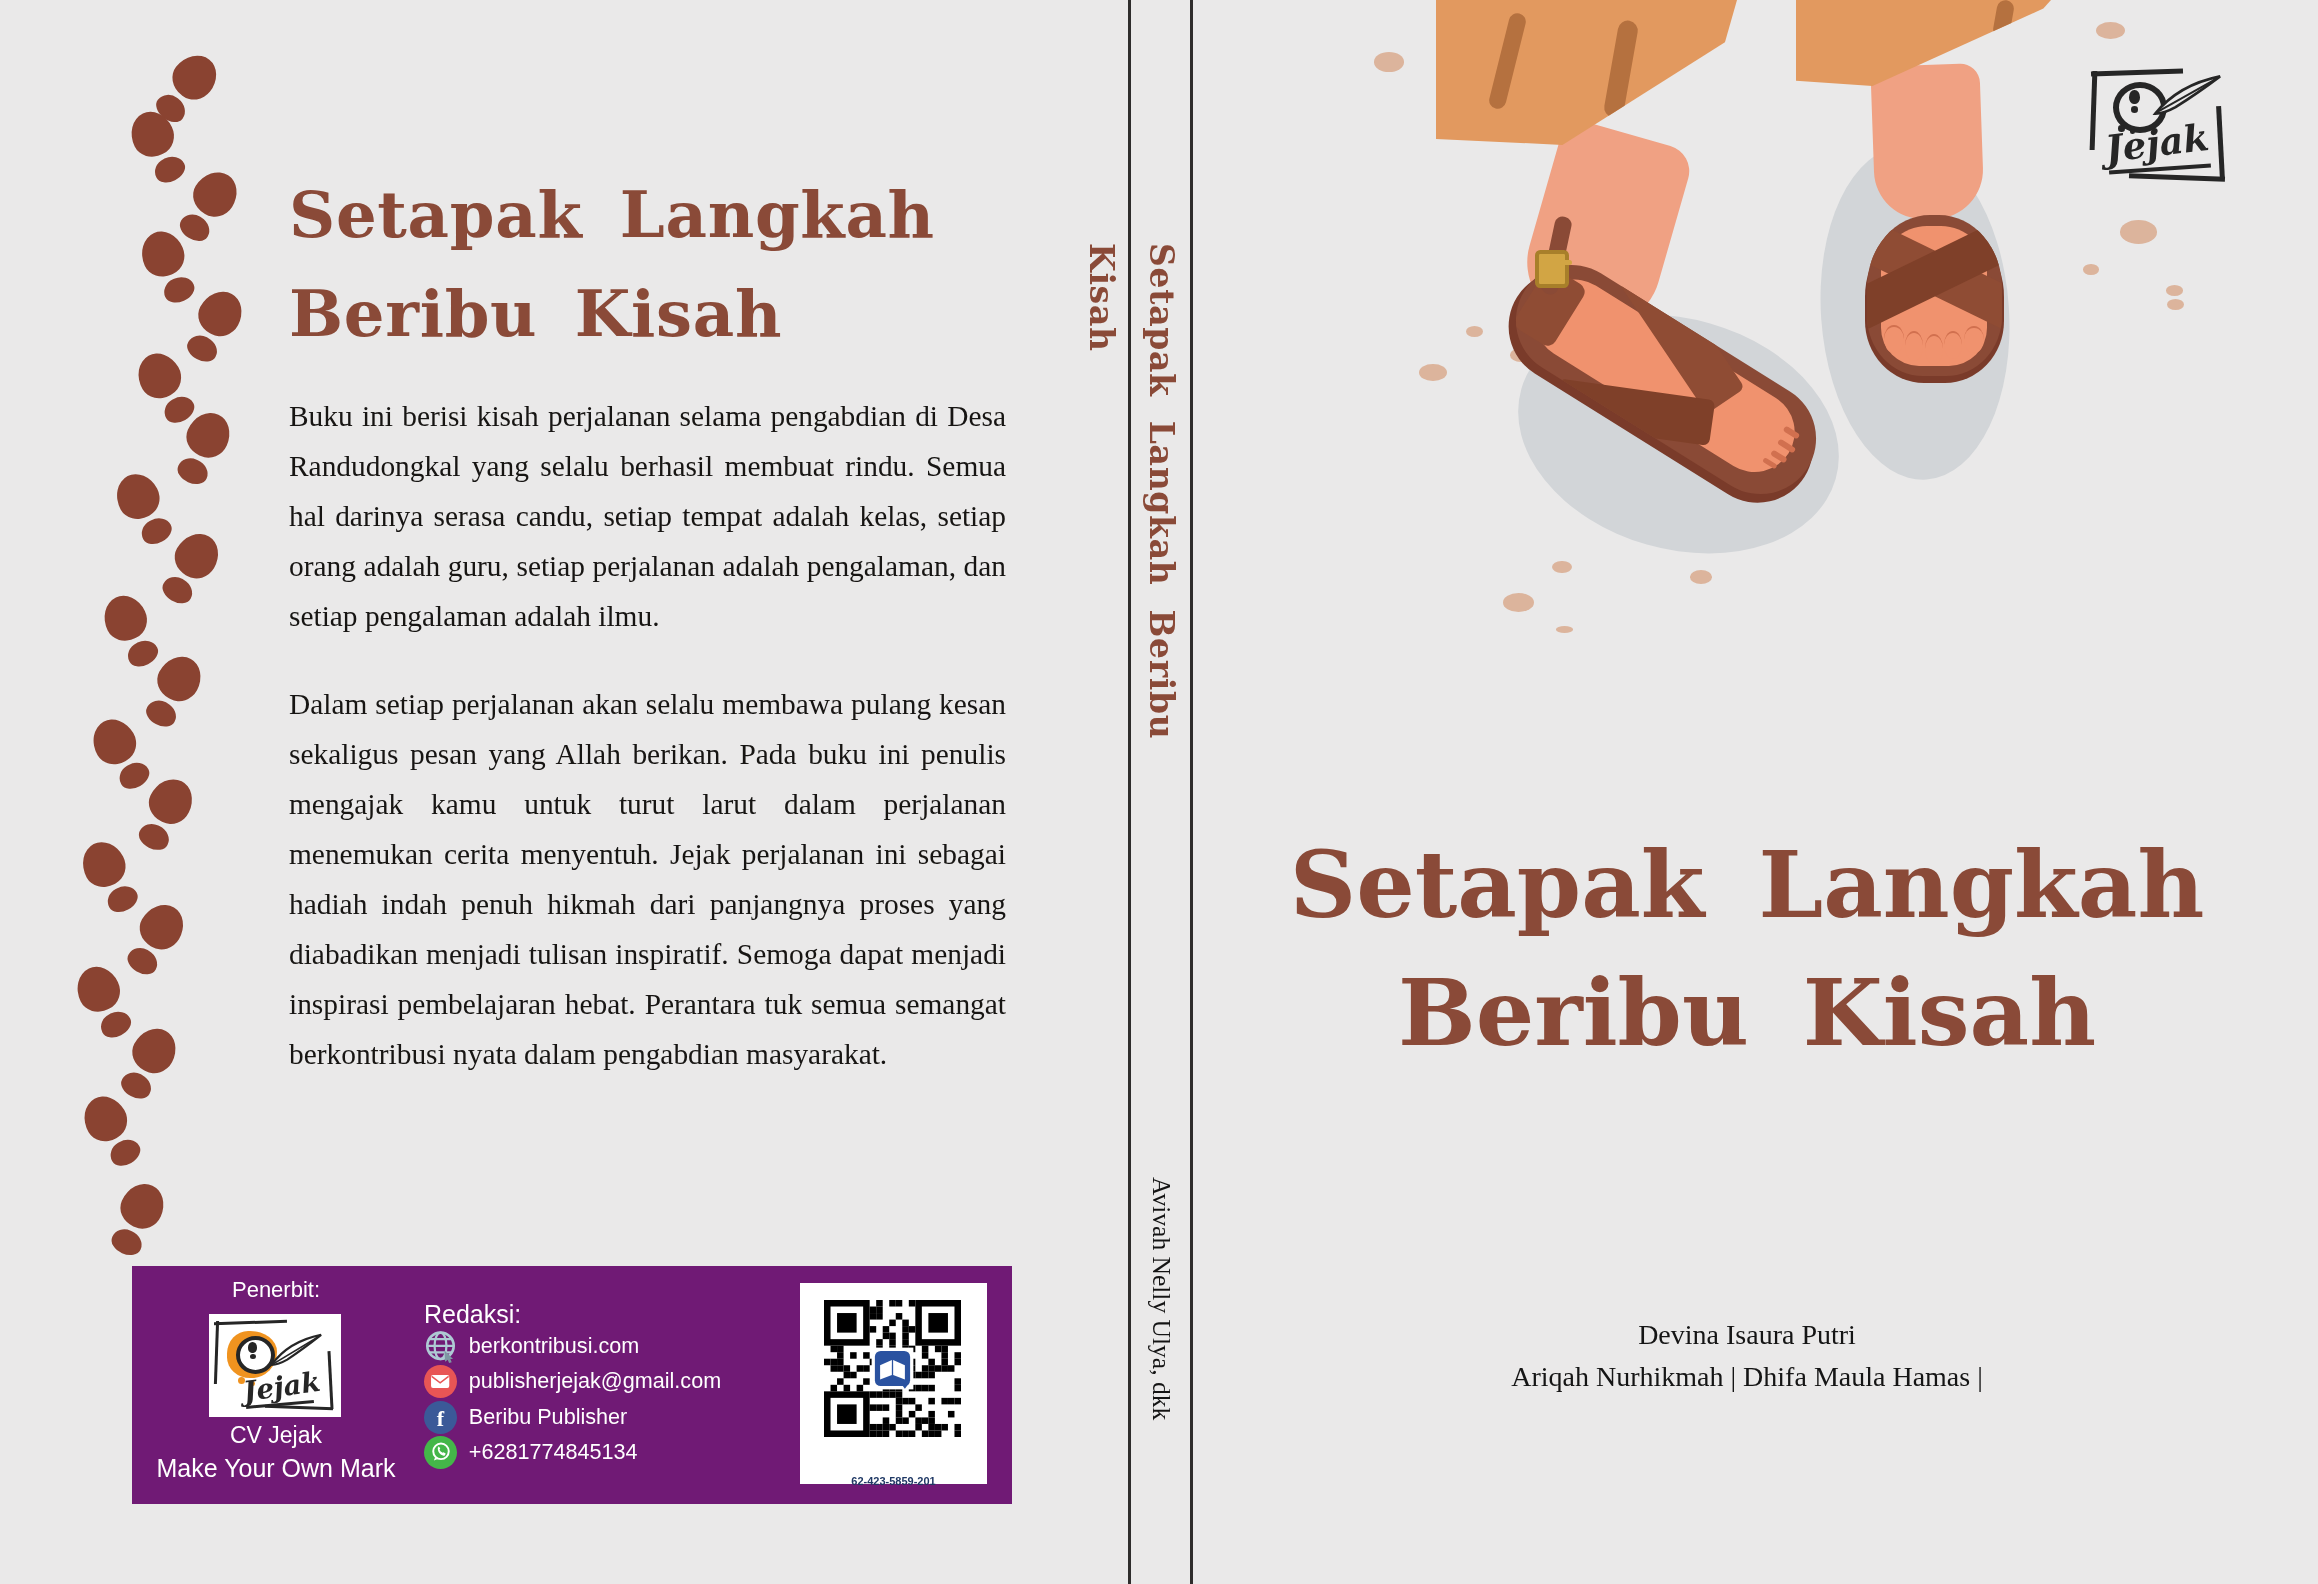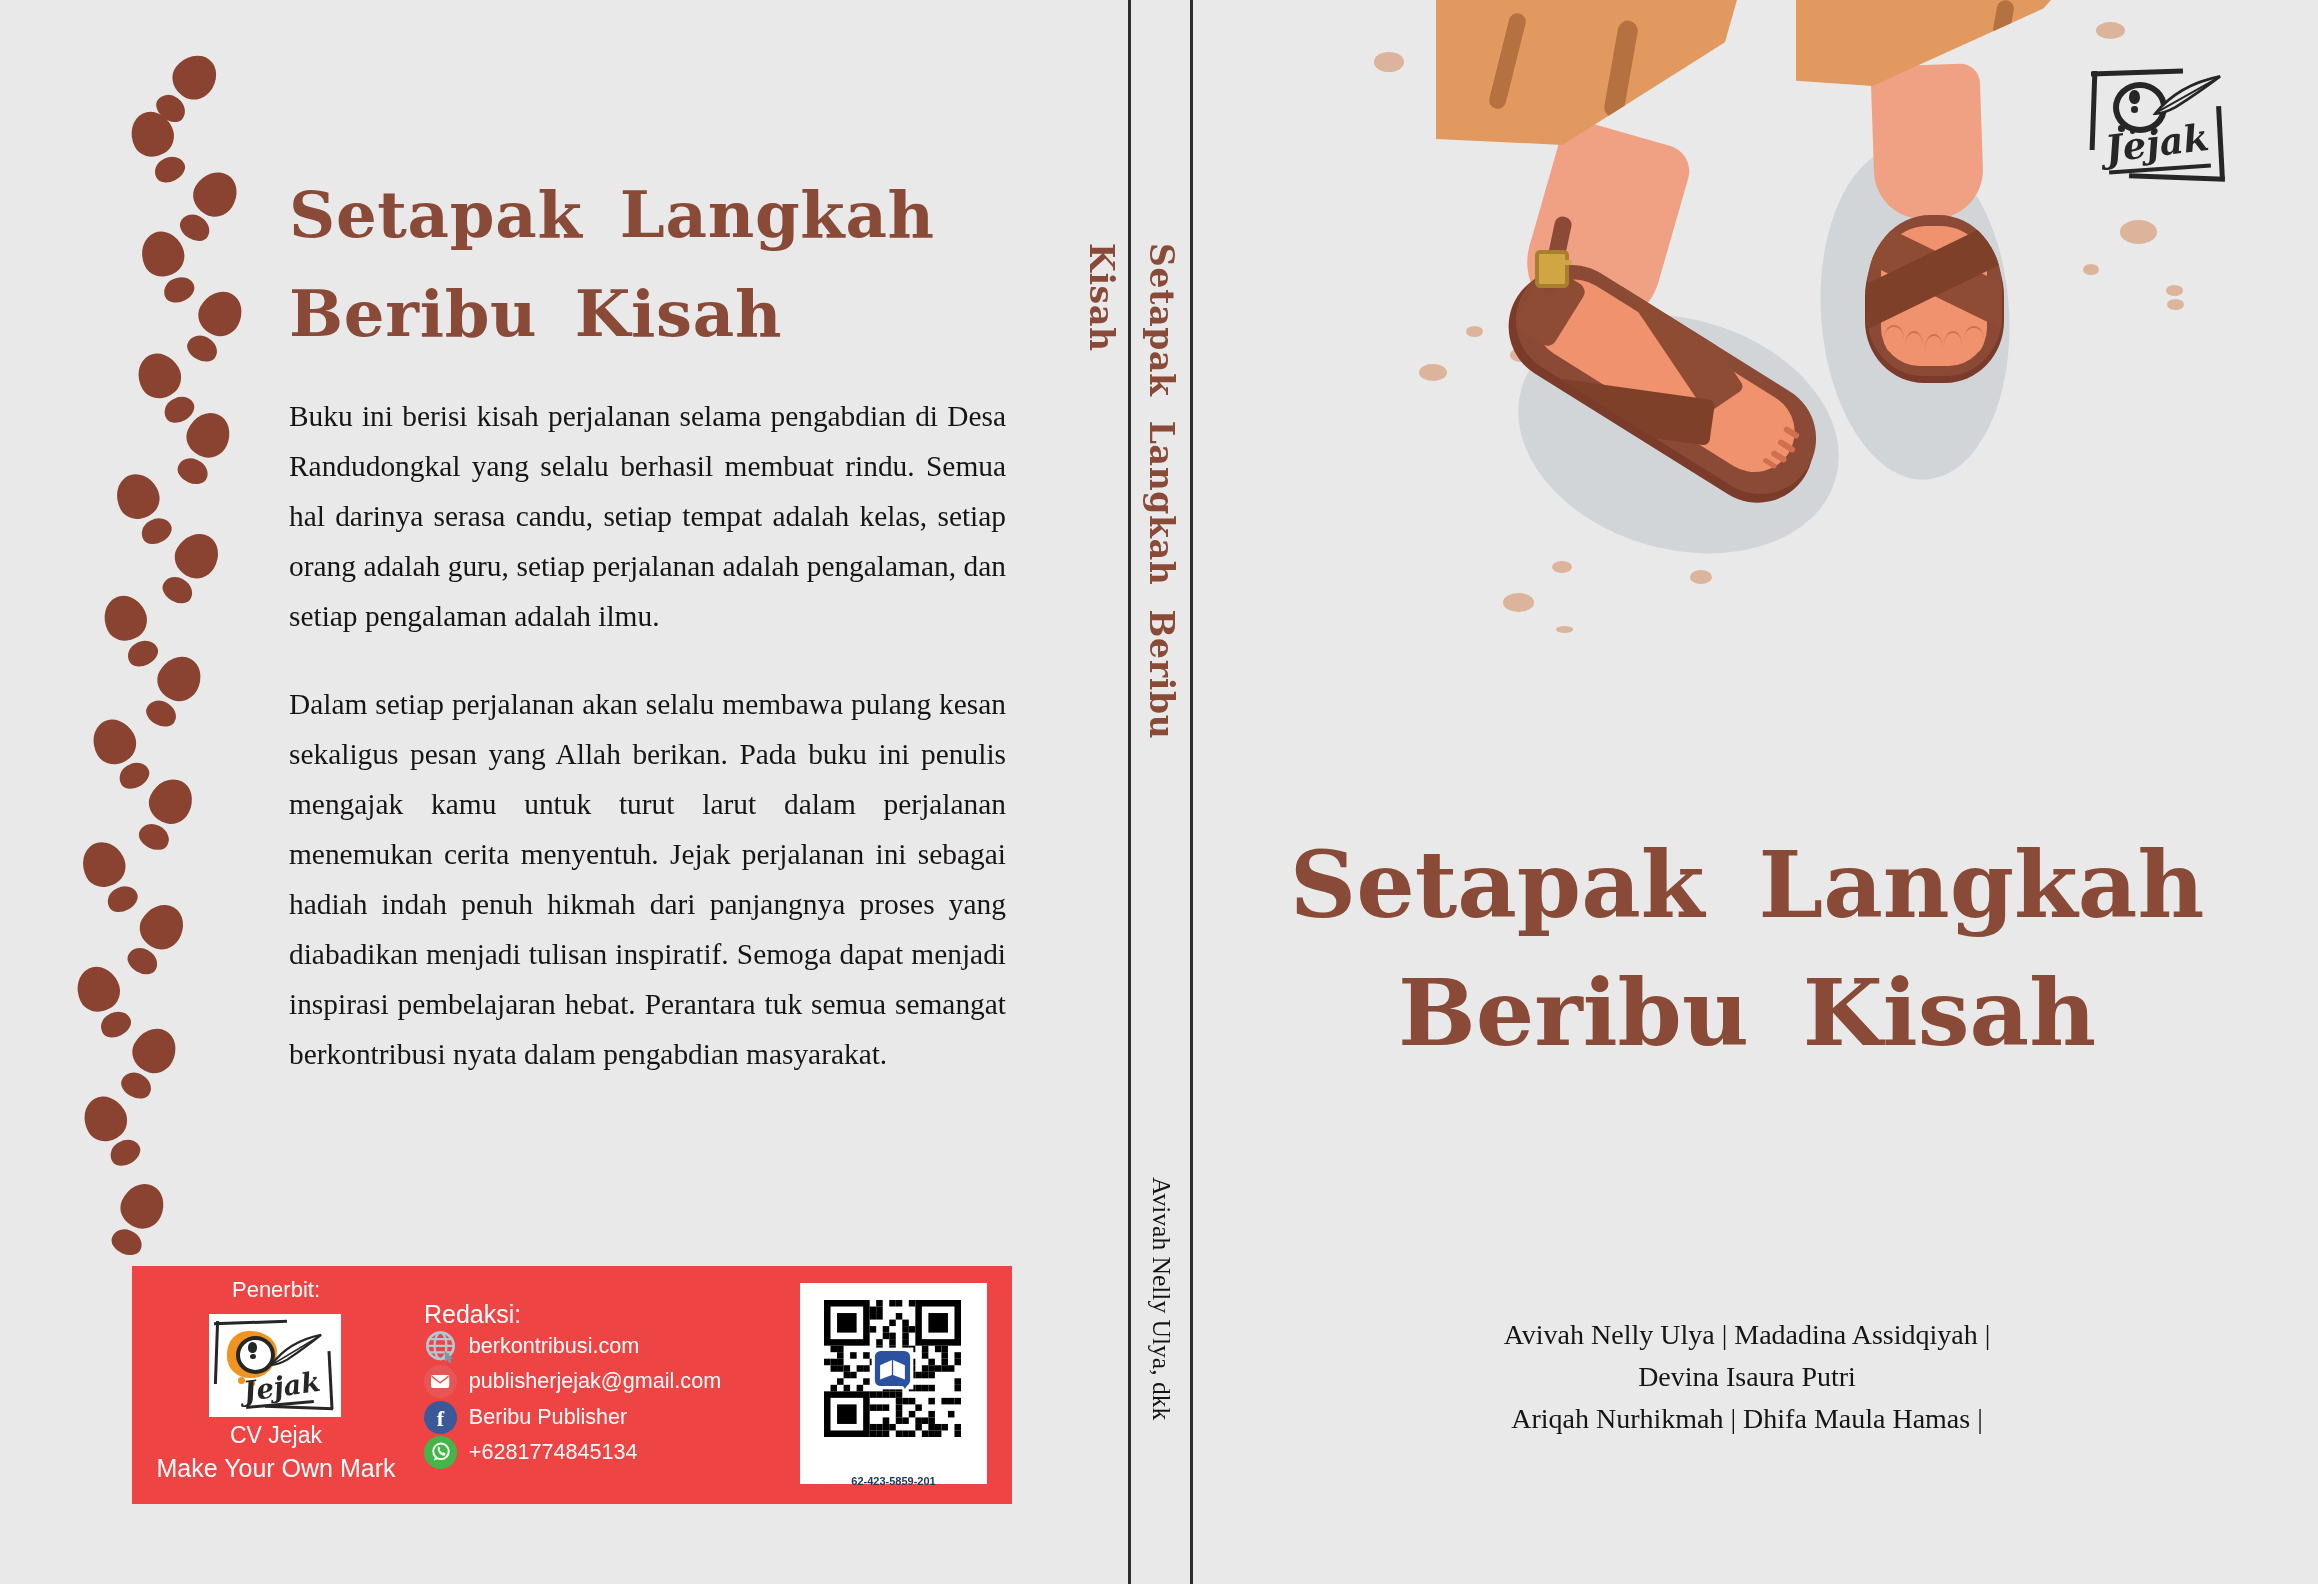--- a/index.html
+++ b/index.html
@@ -12,21 +12,21 @@
   .fp-toe{width:42px;height:45px;background:#8a4331;border-radius:52% 48% 46% 50% / 58% 55% 45% 42%;}
   .fp-heel{width:31px;height:23.6px;margin:5.2px auto 0;background:#8a4331;border-radius:46% 50% 50% 50% / 55% 55% 45% 45%;}
 
   .back-title{position:absolute;left:289px;top:165px;color:#8a4a38;
       font-family:"DejaVu Serif", serif;font-weight:bold;font-size:64px;line-height:99px;
       letter-spacing:0.7px;word-spacing:14.4px;}
   .body-copy{position:absolute;left:289px;top:391px;width:717px;text-align:justify;
       font-family:"Liberation Serif", serif;font-size:29.4px;line-height:50px;color:#171513;}
   .body-copy p{margin:0 0 38px 0;}
 
-  .pub-bar{position:absolute;left:132px;top:1266px;width:880px;height:238px;background:#ef4444;color:#fff;}
+  .pub-bar{position:absolute;left:132px;top:1266px;width:880px;height:238px;background:#701a75;color:#fff;}
   .penerbit{position:absolute;left:72px;top:10.5px;width:144px;text-align:center;font-size:22px;}
   .logo-box{position:absolute;left:77px;top:48px;width:132px;height:103px;background:#fff;}
   .cvjejak{position:absolute;left:72px;top:156px;width:144px;text-align:center;font-size:23px;}
   .tagline{position:absolute;left:6.5px;top:188px;width:275px;text-align:center;font-size:25px;}
   .redaksi{position:absolute;left:292px;top:34px;font-size:25px;}
   .crow{position:absolute;left:292px;display:flex;align-items:center;gap:11.8px;height:34px;}
   .cicon{width:33px;height:33px;border-radius:50%;display:flex;align-items:center;justify-content:center;flex:0 0 33px;}
   .ctext{font-size:21.6px;white-space:nowrap;}
   .qr-box{position:absolute;left:668px;top:17px;width:187px;height:201px;background:#fff;}
   .qr-num{position:absolute;left:0;top:192px;width:187px;text-align:center;
@@ -458,19 +458,18 @@
       <div class="jj-script" style="left:17px;top:56px;font-size:37px;transform:rotate(-7deg);">Jejak</div>
       <div class="jj-line" style="left:21px;top:102px;width:102px;height:3.9px;transform:rotate(-4deg);"></div>
     </div>
 
     <div class="front-title">
       <div>Setapak Langkah</div>
       <div>Beribu Kisah</div>
     </div>
 
     <div class="authors">
-      <div>Avivah Nelly Ulya | Madadina Assidqiyah |</div>
       <div>Devina Isaura Putri</div>
       <div>Ariqah Nurhikmah | Dhifa Maula Hamas |</div>
     </div>
   </section>
 </div>
 
 
 </body></html>

